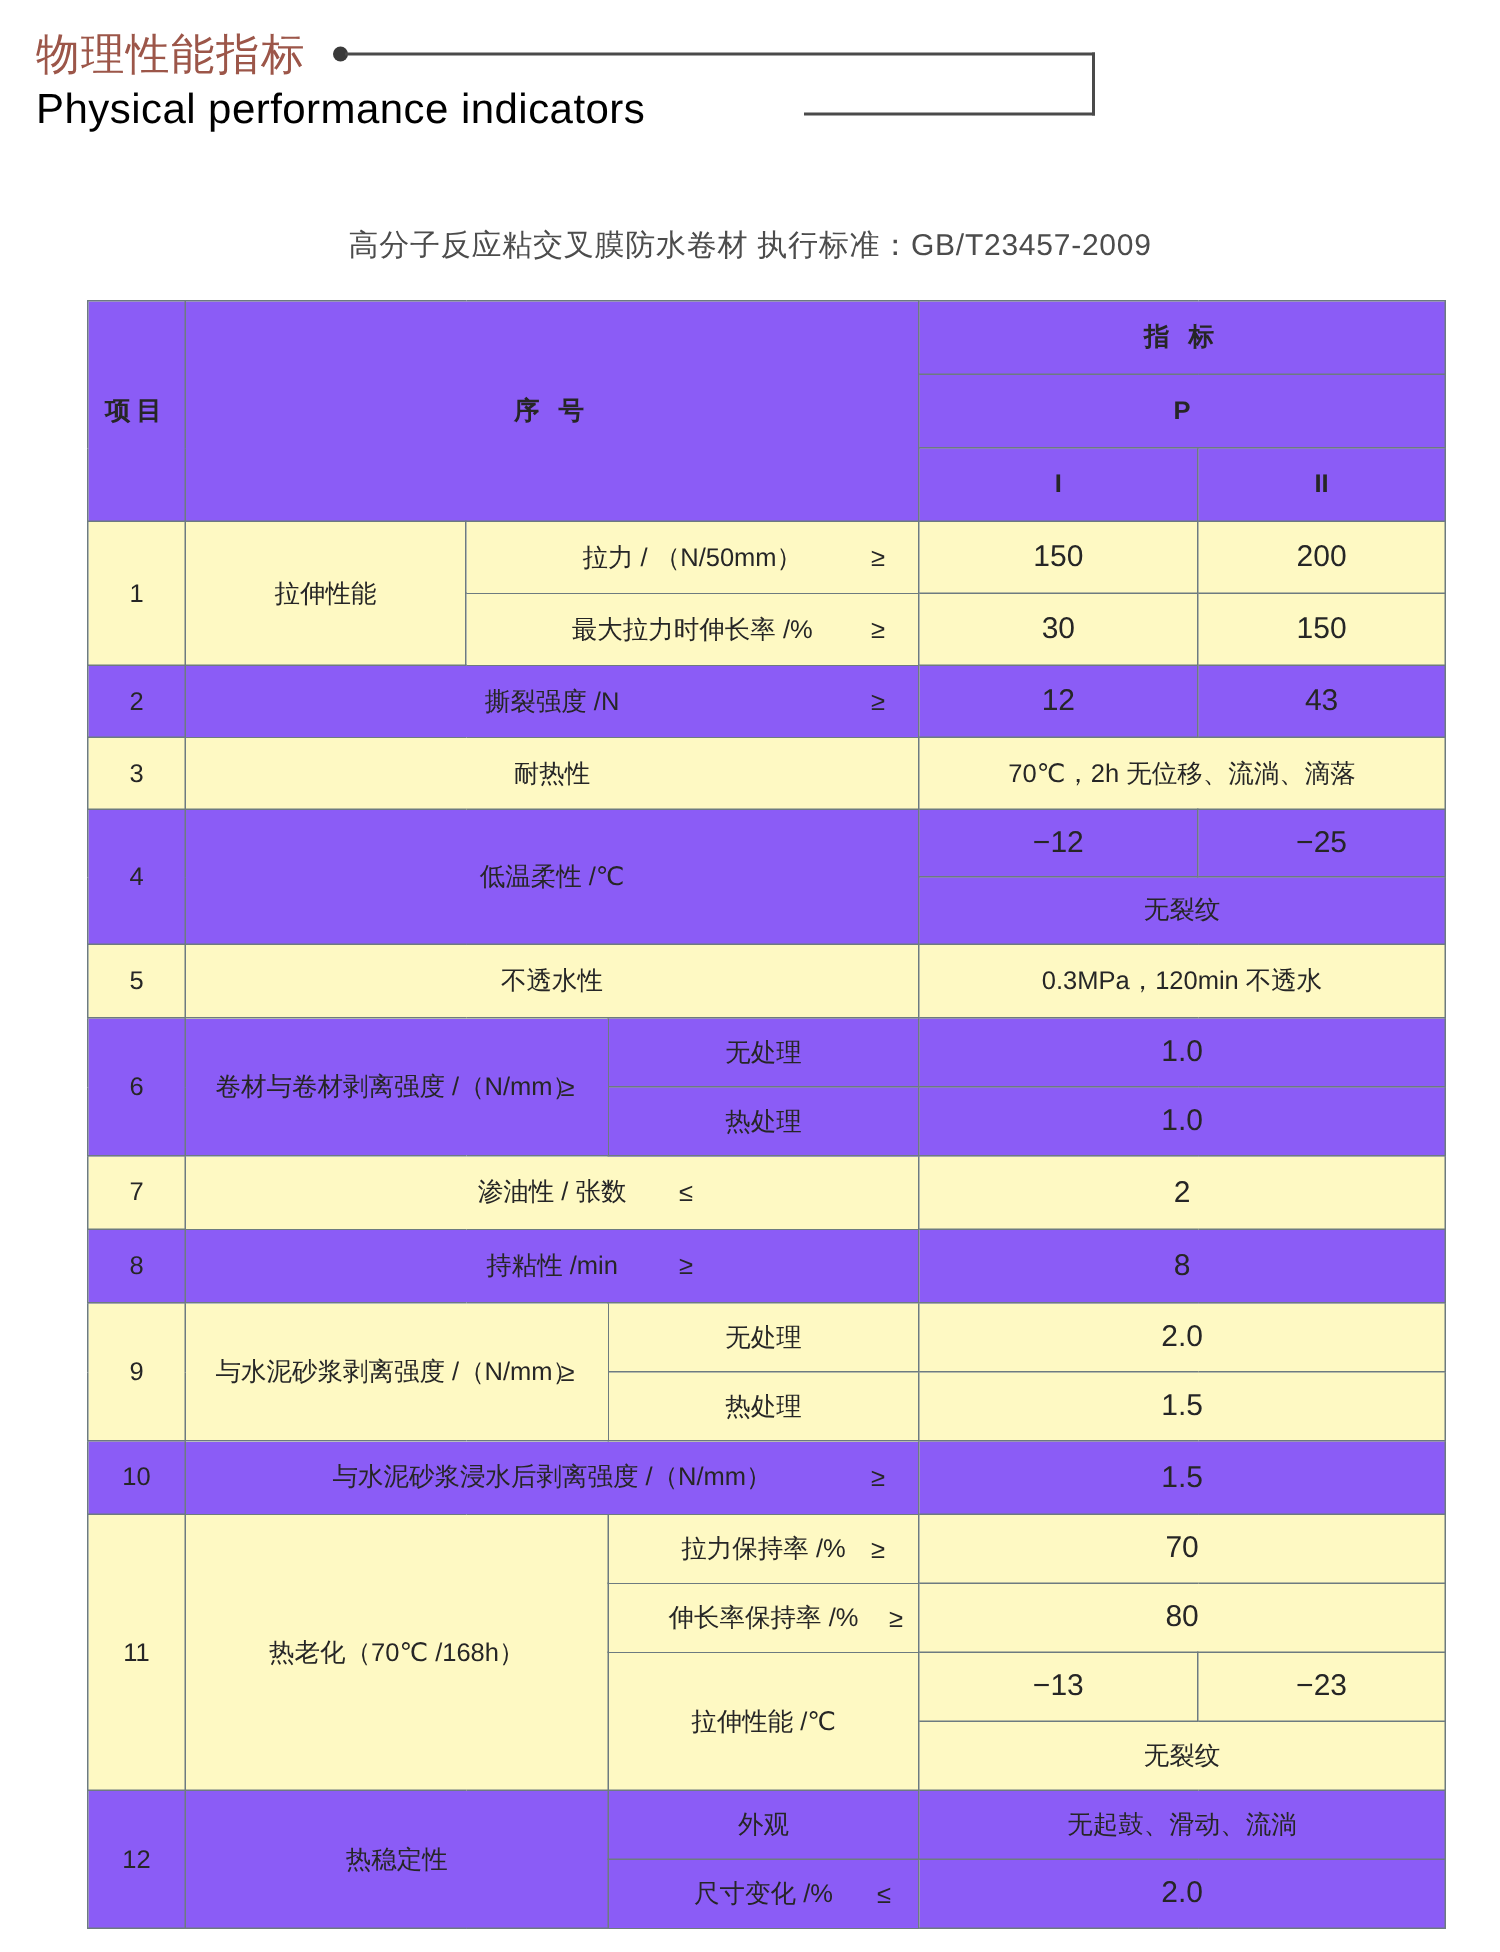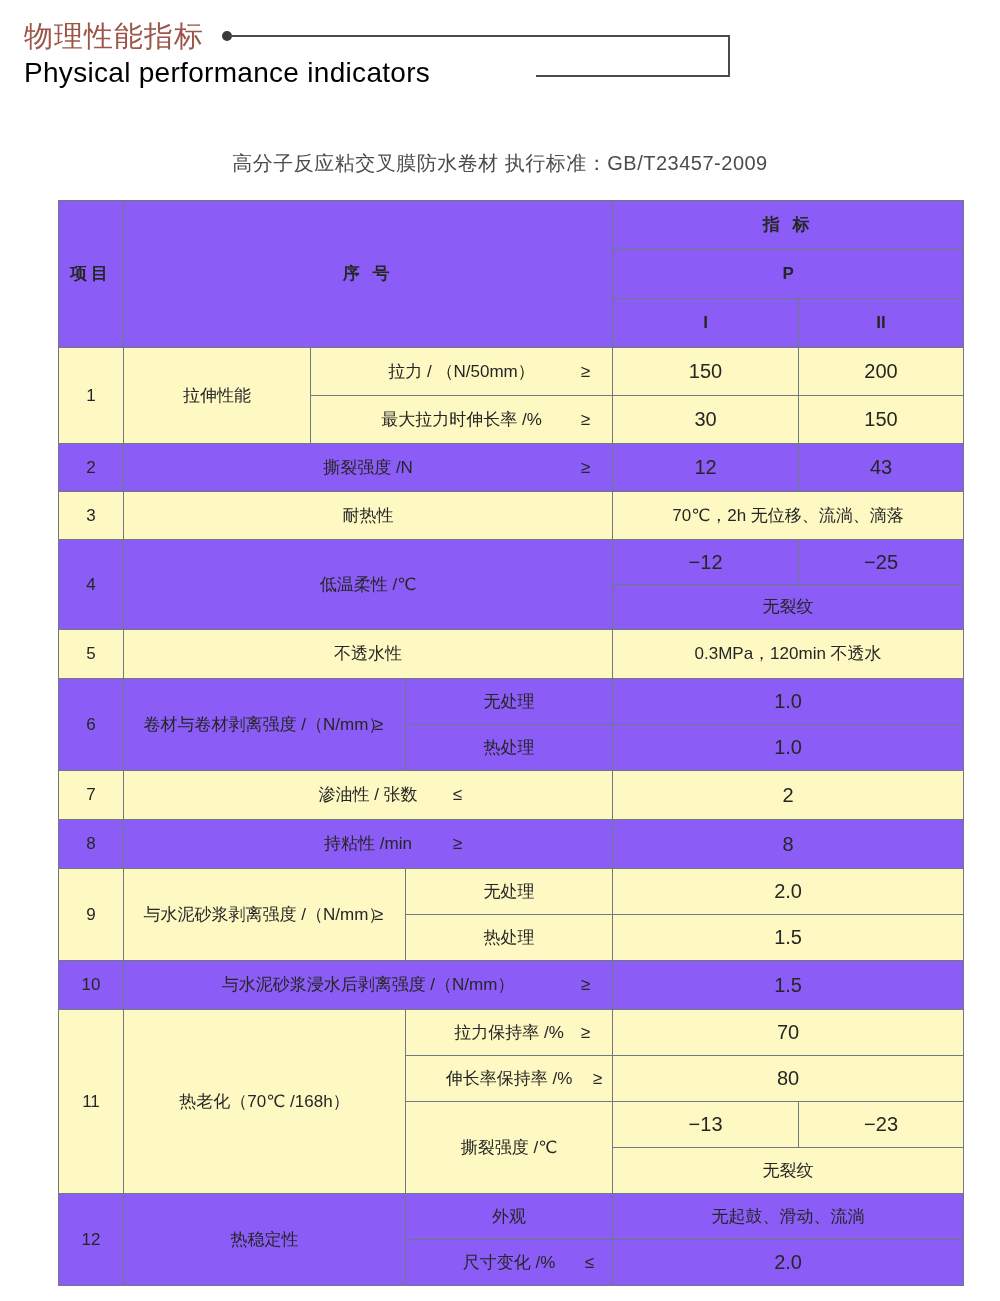--- a/index.html
+++ b/index.html
@@ -241,21 +241,21 @@
         <td class="cream num" colspan="2">70</td>
       </tr>
       <tr>
         <td class="cream lbl-left relrow nowrap" colspan="2" style="height:45px;padding-left:6px">
           <span>伸长率保持率 /%</span>
           <span class="sym-right" style="right:10px">≥</span>
         </td>
         <td class="cream num" colspan="2">80</td>
       </tr>
       <tr>
-        <td class="cream" colspan="2" rowspan="2">撕裂强度 /℃</td>
+        <td class="cream" colspan="2" rowspan="2">拉伸性能 /℃</td>
         <td class="cream num" style="height:45px">−13</td>
         <td class="cream num">−23</td>
       </tr>
       <tr>
         <td class="cream" colspan="2" style="height:45px">无裂纹</td>
       </tr>
 
       <tr>
         <td class="blue" rowspan="2">12</td>
         <td class="blue" rowspan="2" colspan="2">热稳定性</td>

